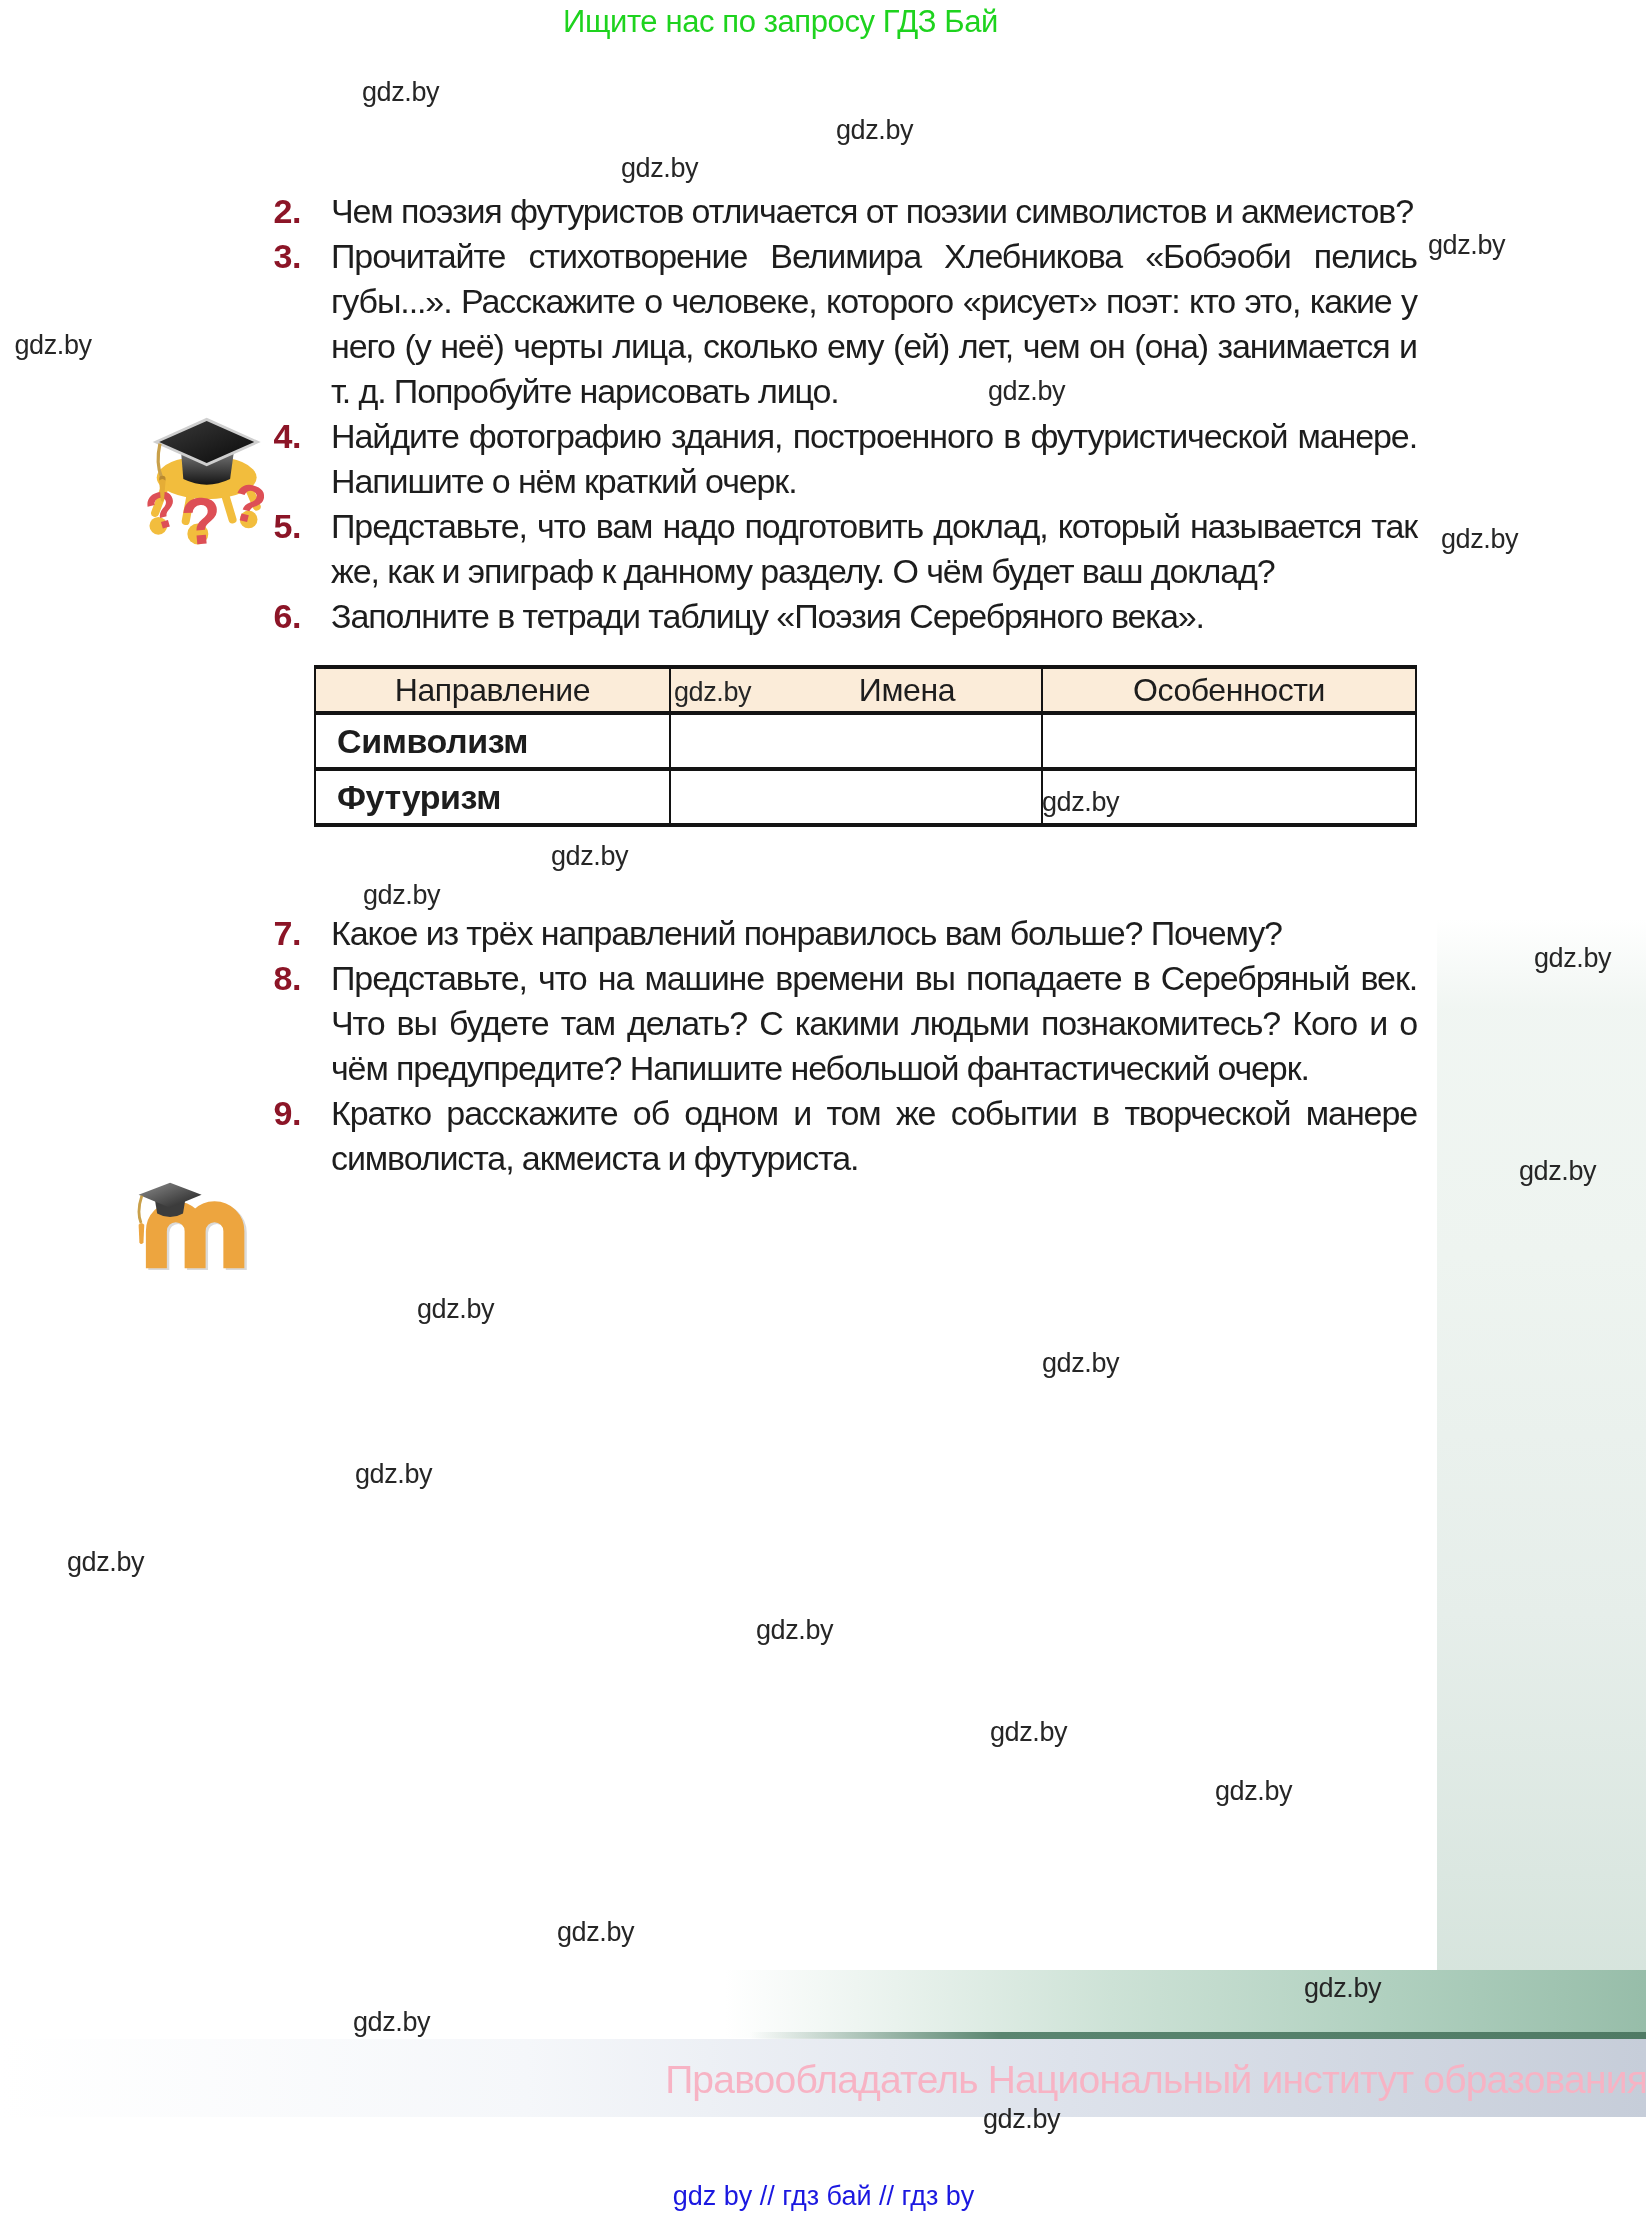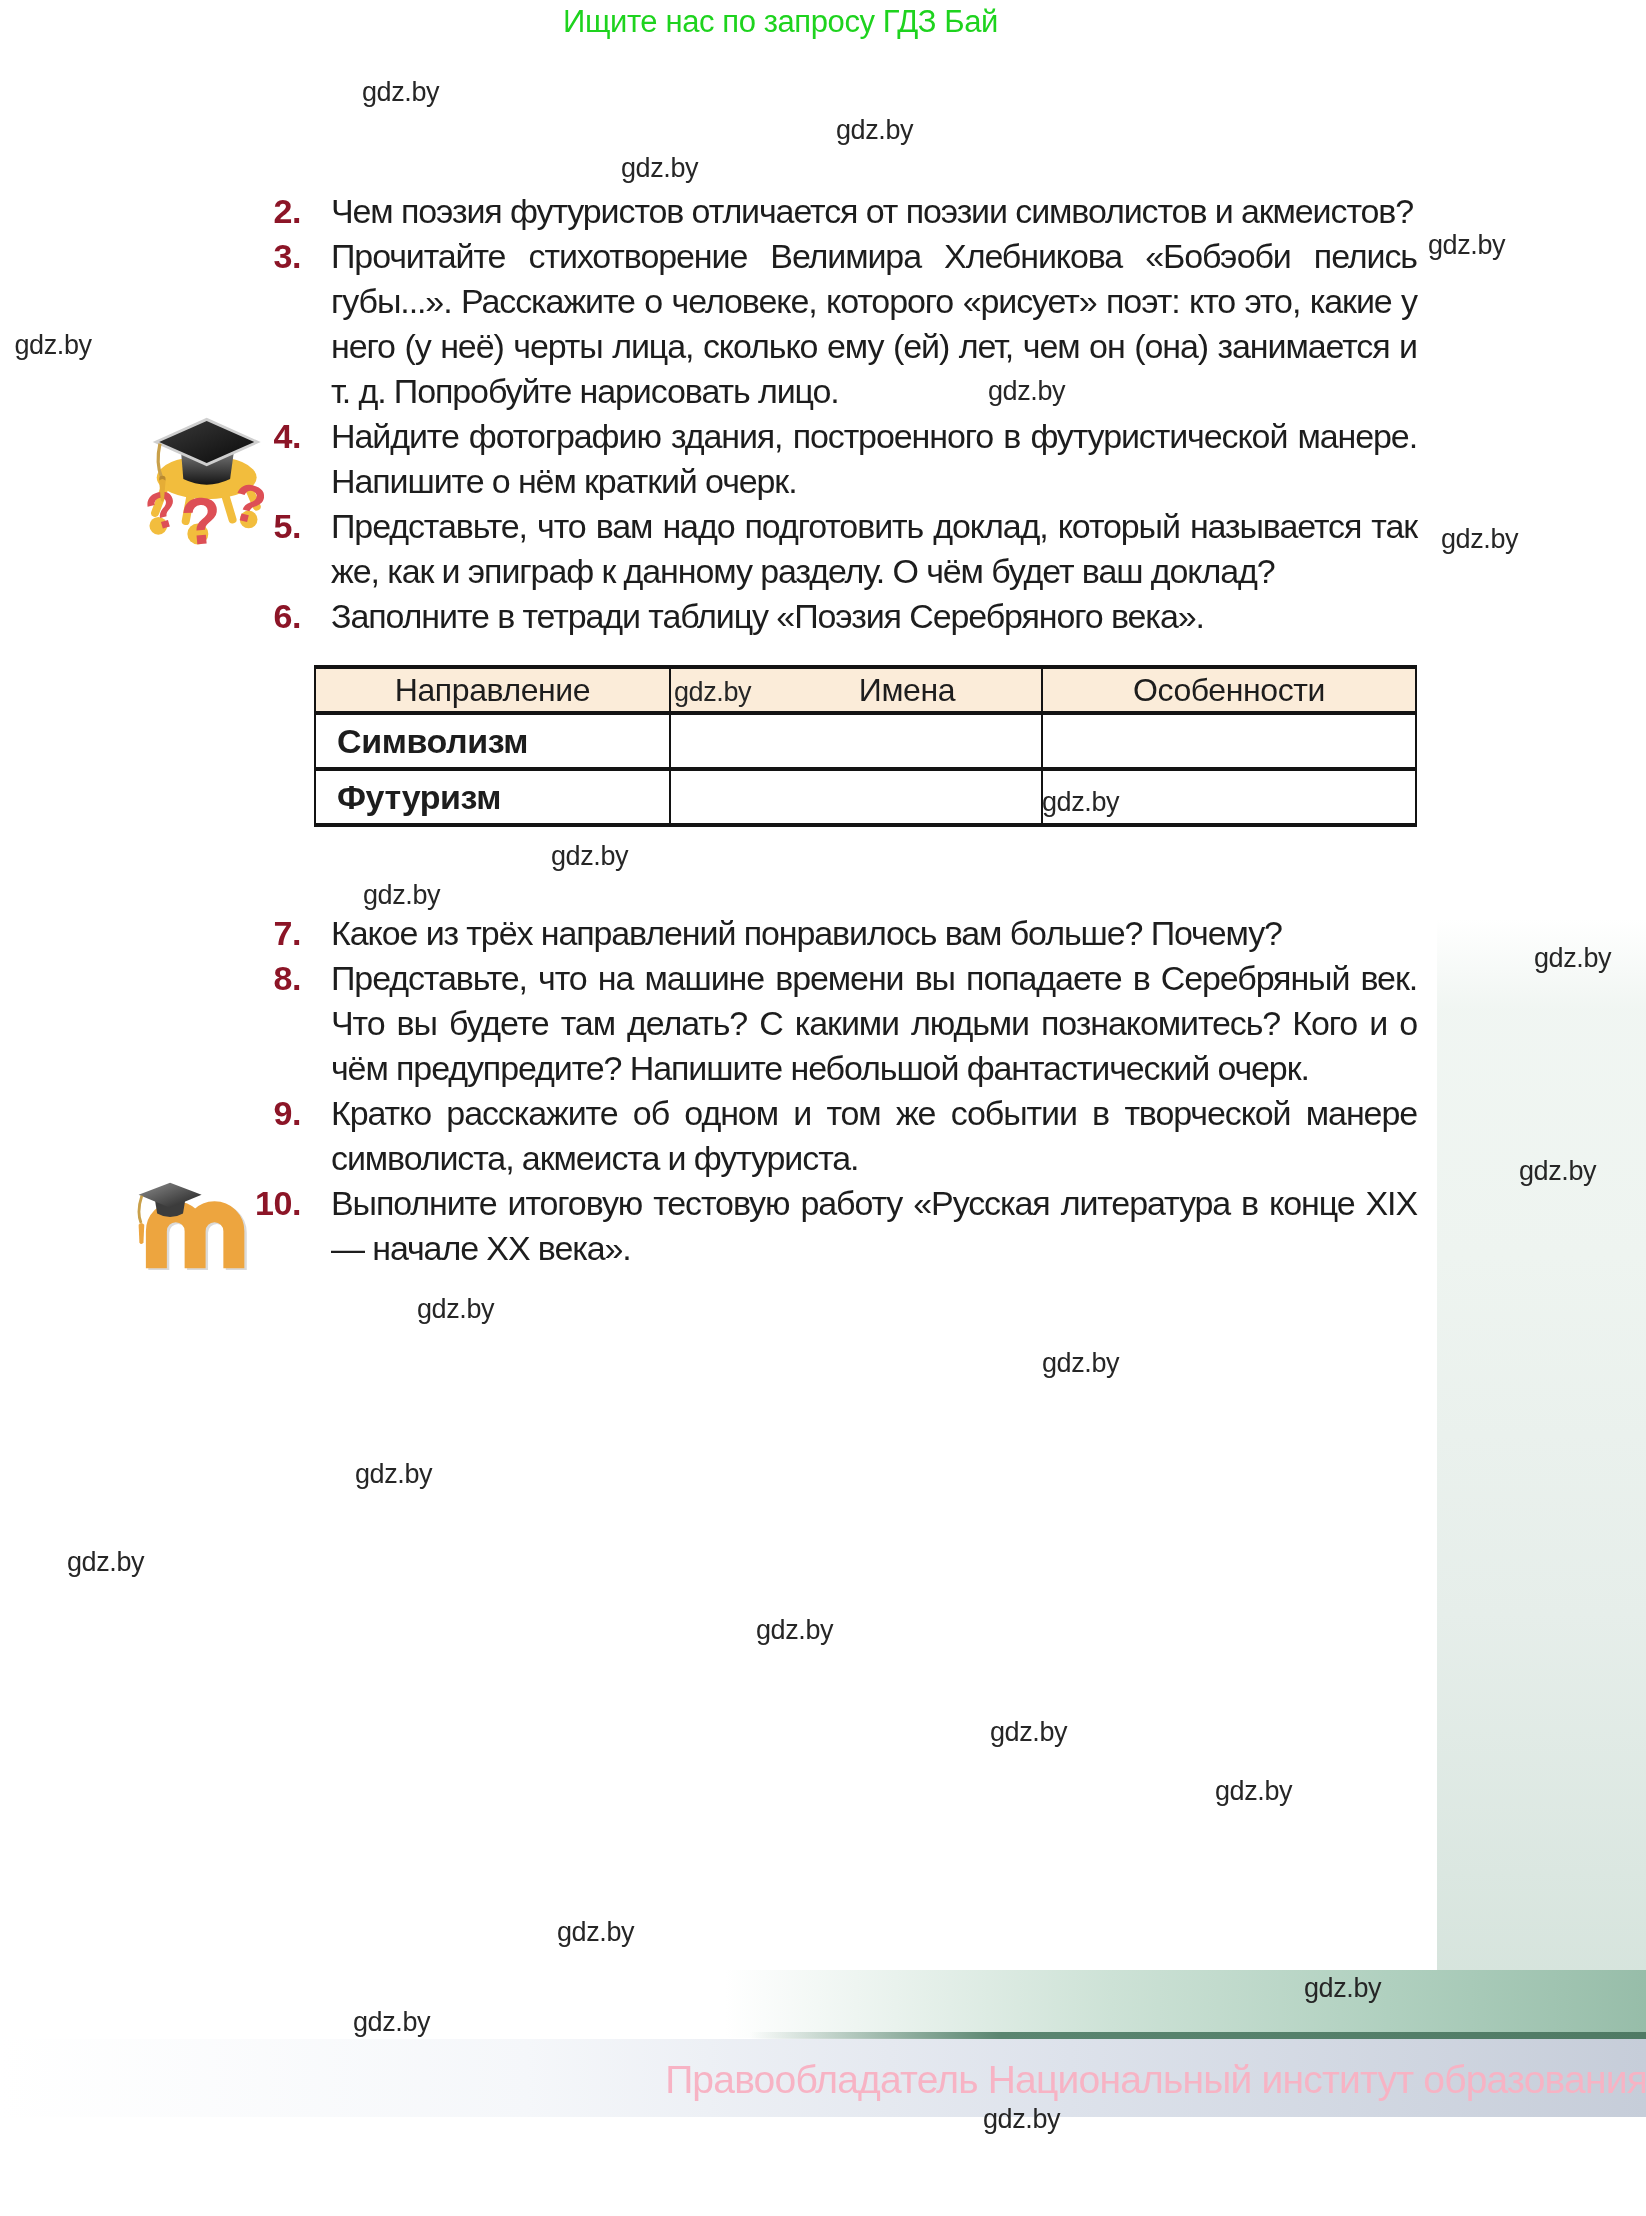--- a/index.html
+++ b/index.html
@@ -121,24 +121,20 @@
       <div class="q-num">7.</div>
       <div class="q-text">Какое из трёх направлений понравилось вам больше? Почему?</div>
     </div>
     <div class="q-row">
       <div class="q-num">8.</div>
       <div class="q-text">Представьте, что на машине времени вы попадаете в Серебряный век. Что вы будете там делать? С какими людьми познакомитесь? Кого и о чём предупредите? Напишите небольшой фантастический очерк.</div>
     </div>
     <div class="q-row">
       <div class="q-num">9.</div>
       <div class="q-text">Кратко расскажите об одном и том же событии в творческой манере символиста, акмеиста и футуриста.</div>
-    </div>
-    <div class="q-row">
-      <div class="q-num">10.</div>
-      <div class="q-text">Выполните итоговую тестовую работу «Русская литература в конце XIX — начале XX века».</div>
     </div>
   </div>
 
   <svg class="icon-questions" viewBox="0 0 145 165">
     <defs>
       <linearGradient id="cylGrad" x1="0" y1="0" x2="0" y2="1">
         <stop offset="0" stop-color="#7a7a7a"></stop>
           <stop offset="1" stop-color="#151515"></stop>
       </linearGradient>
       <linearGradient id="boardGrad" x1="0" y1="0" x2="1" y2="1">
@@ -203,15 +199,16 @@
   <span class="wm" style="left:67px;top:1547px">gdz.by</span>
   <span class="wm" style="left:756px;top:1615px">gdz.by</span>
   <span class="wm" style="left:990px;top:1717px">gdz.by</span>
   <span class="wm" style="left:1215px;top:1776px">gdz.by</span>
   <span class="wm" style="left:557px;top:1917px">gdz.by</span>
   <span class="wm" style="left:1304px;top:1973px">gdz.by</span>
   <span class="wm" style="left:353px;top:2007px">gdz.by</span>
   <span class="wm" style="left:983px;top:2104px">gdz.by</span>
 
   <div class="copyright">Правообладатель Национальный институт образования</div>
+  <div class="links">gdz by  //  гдз бай  //  гдз by</div>
 
 </div>
 
 
 </body></html>

